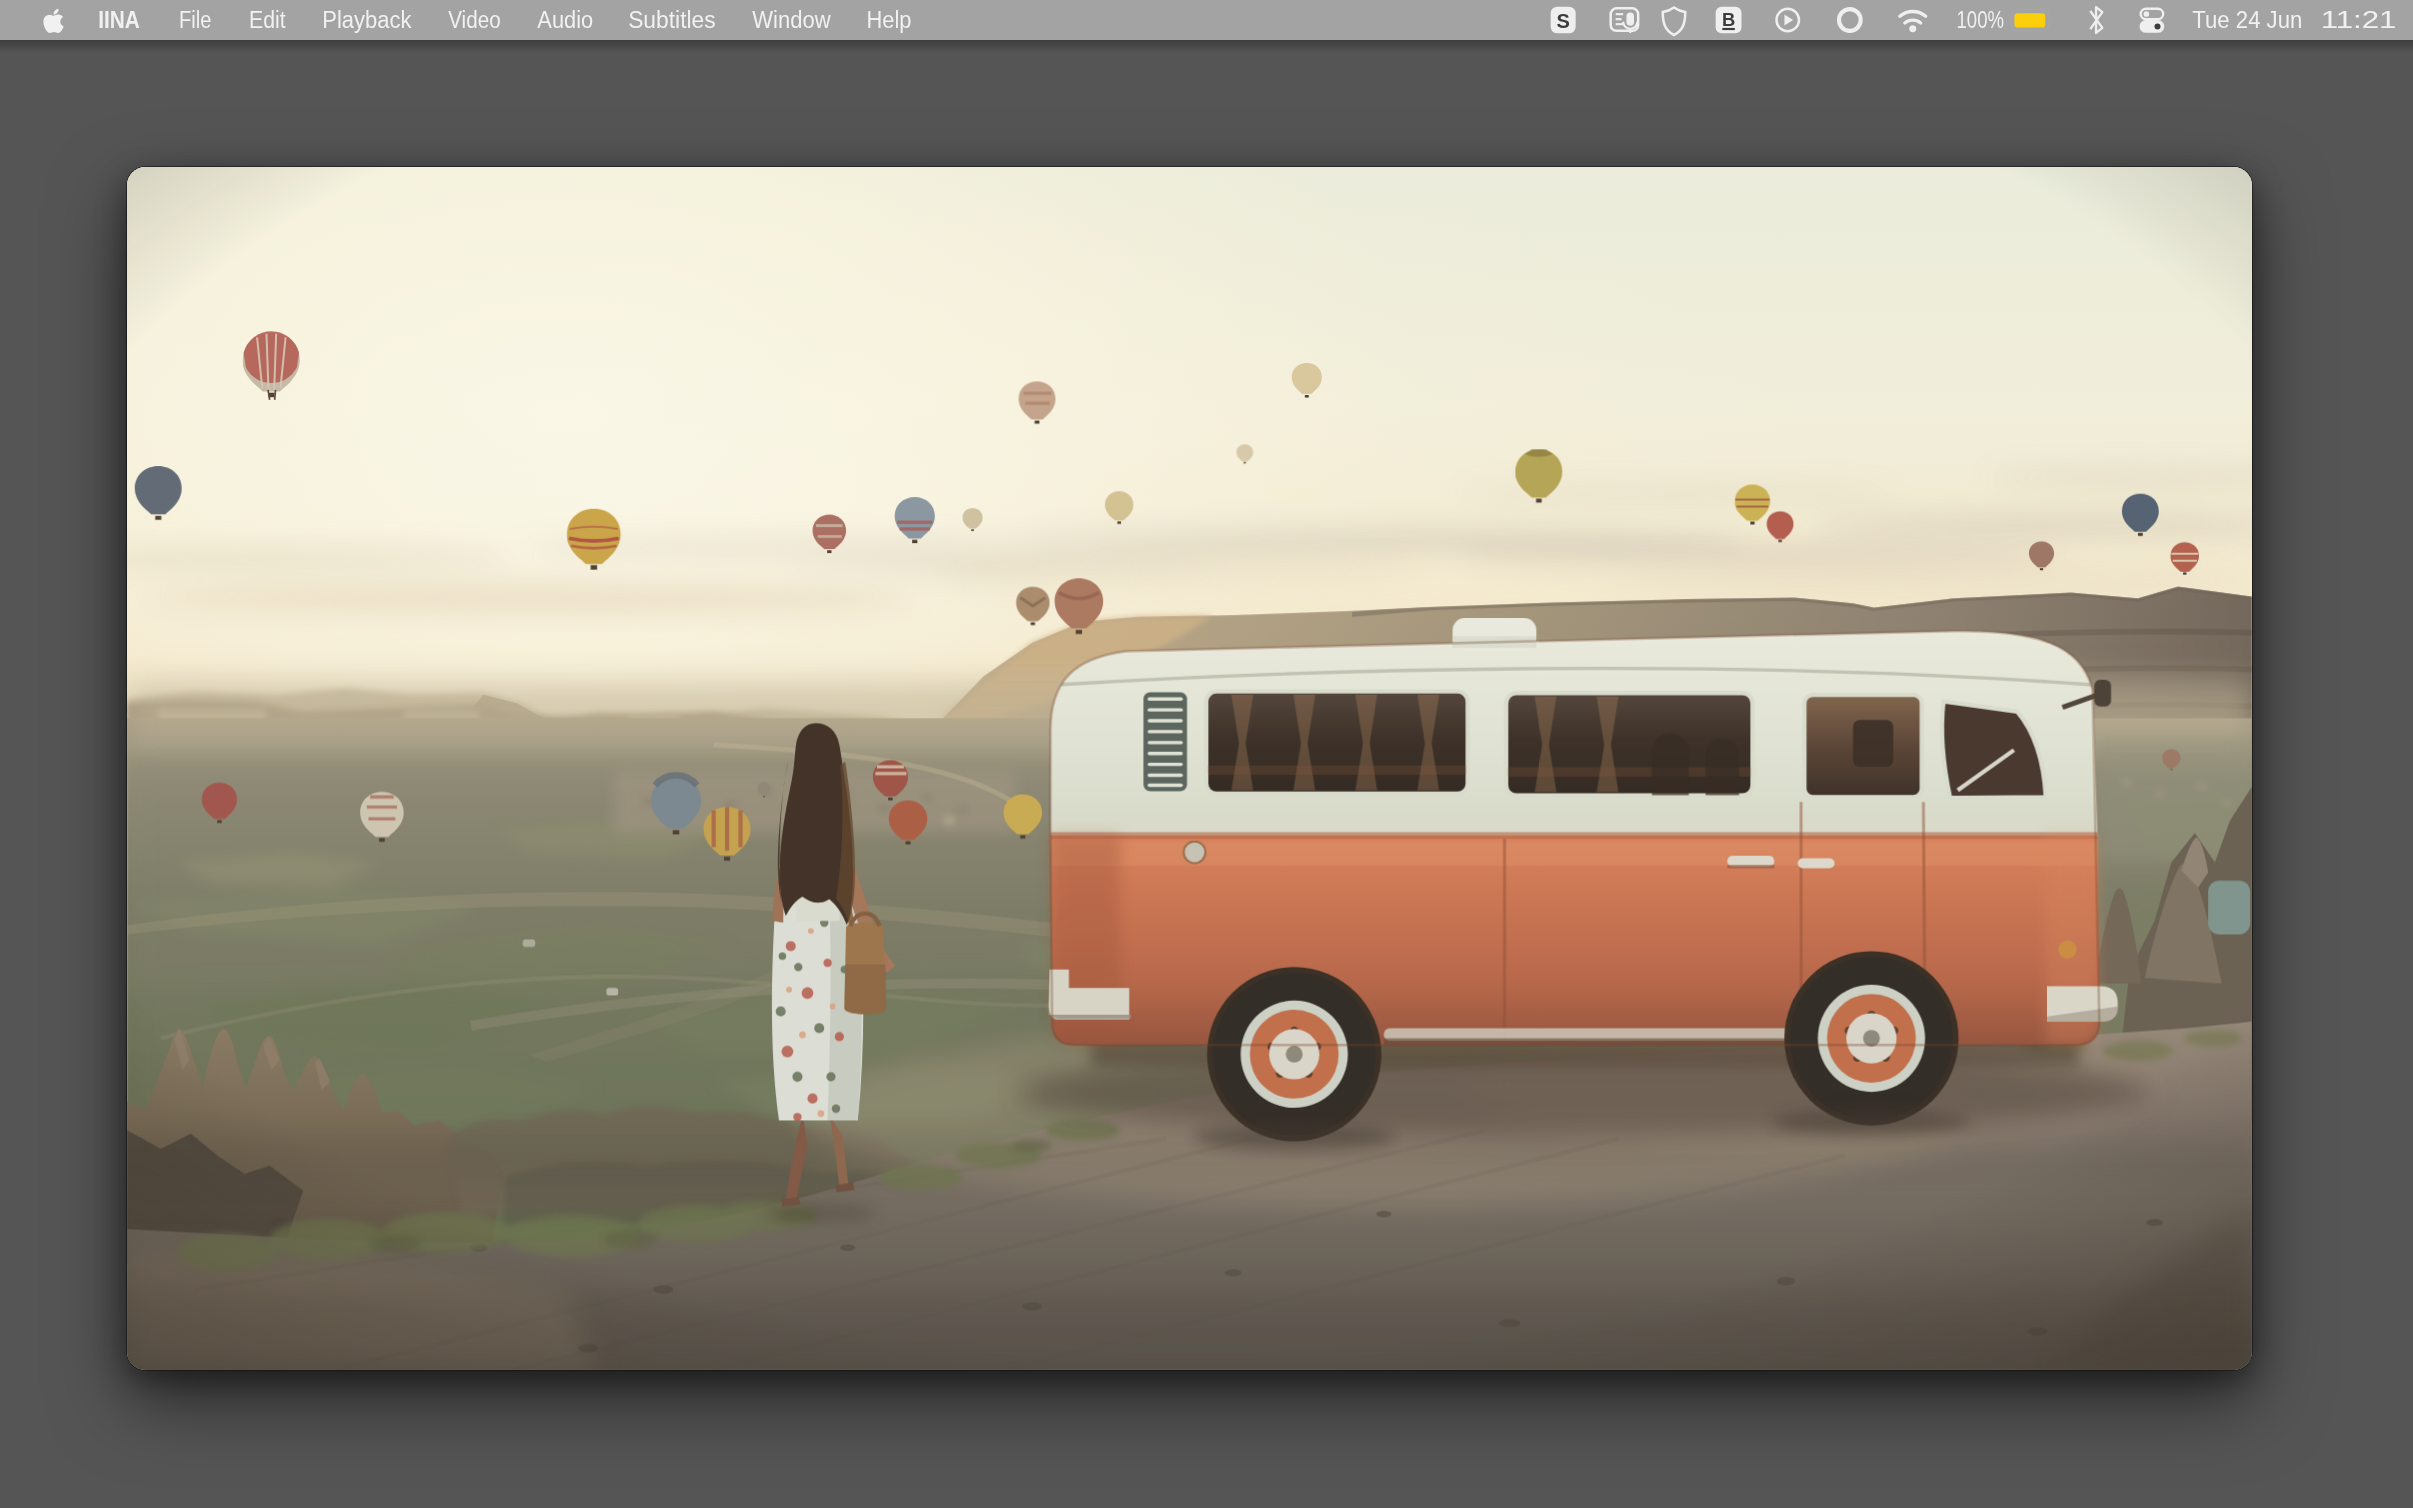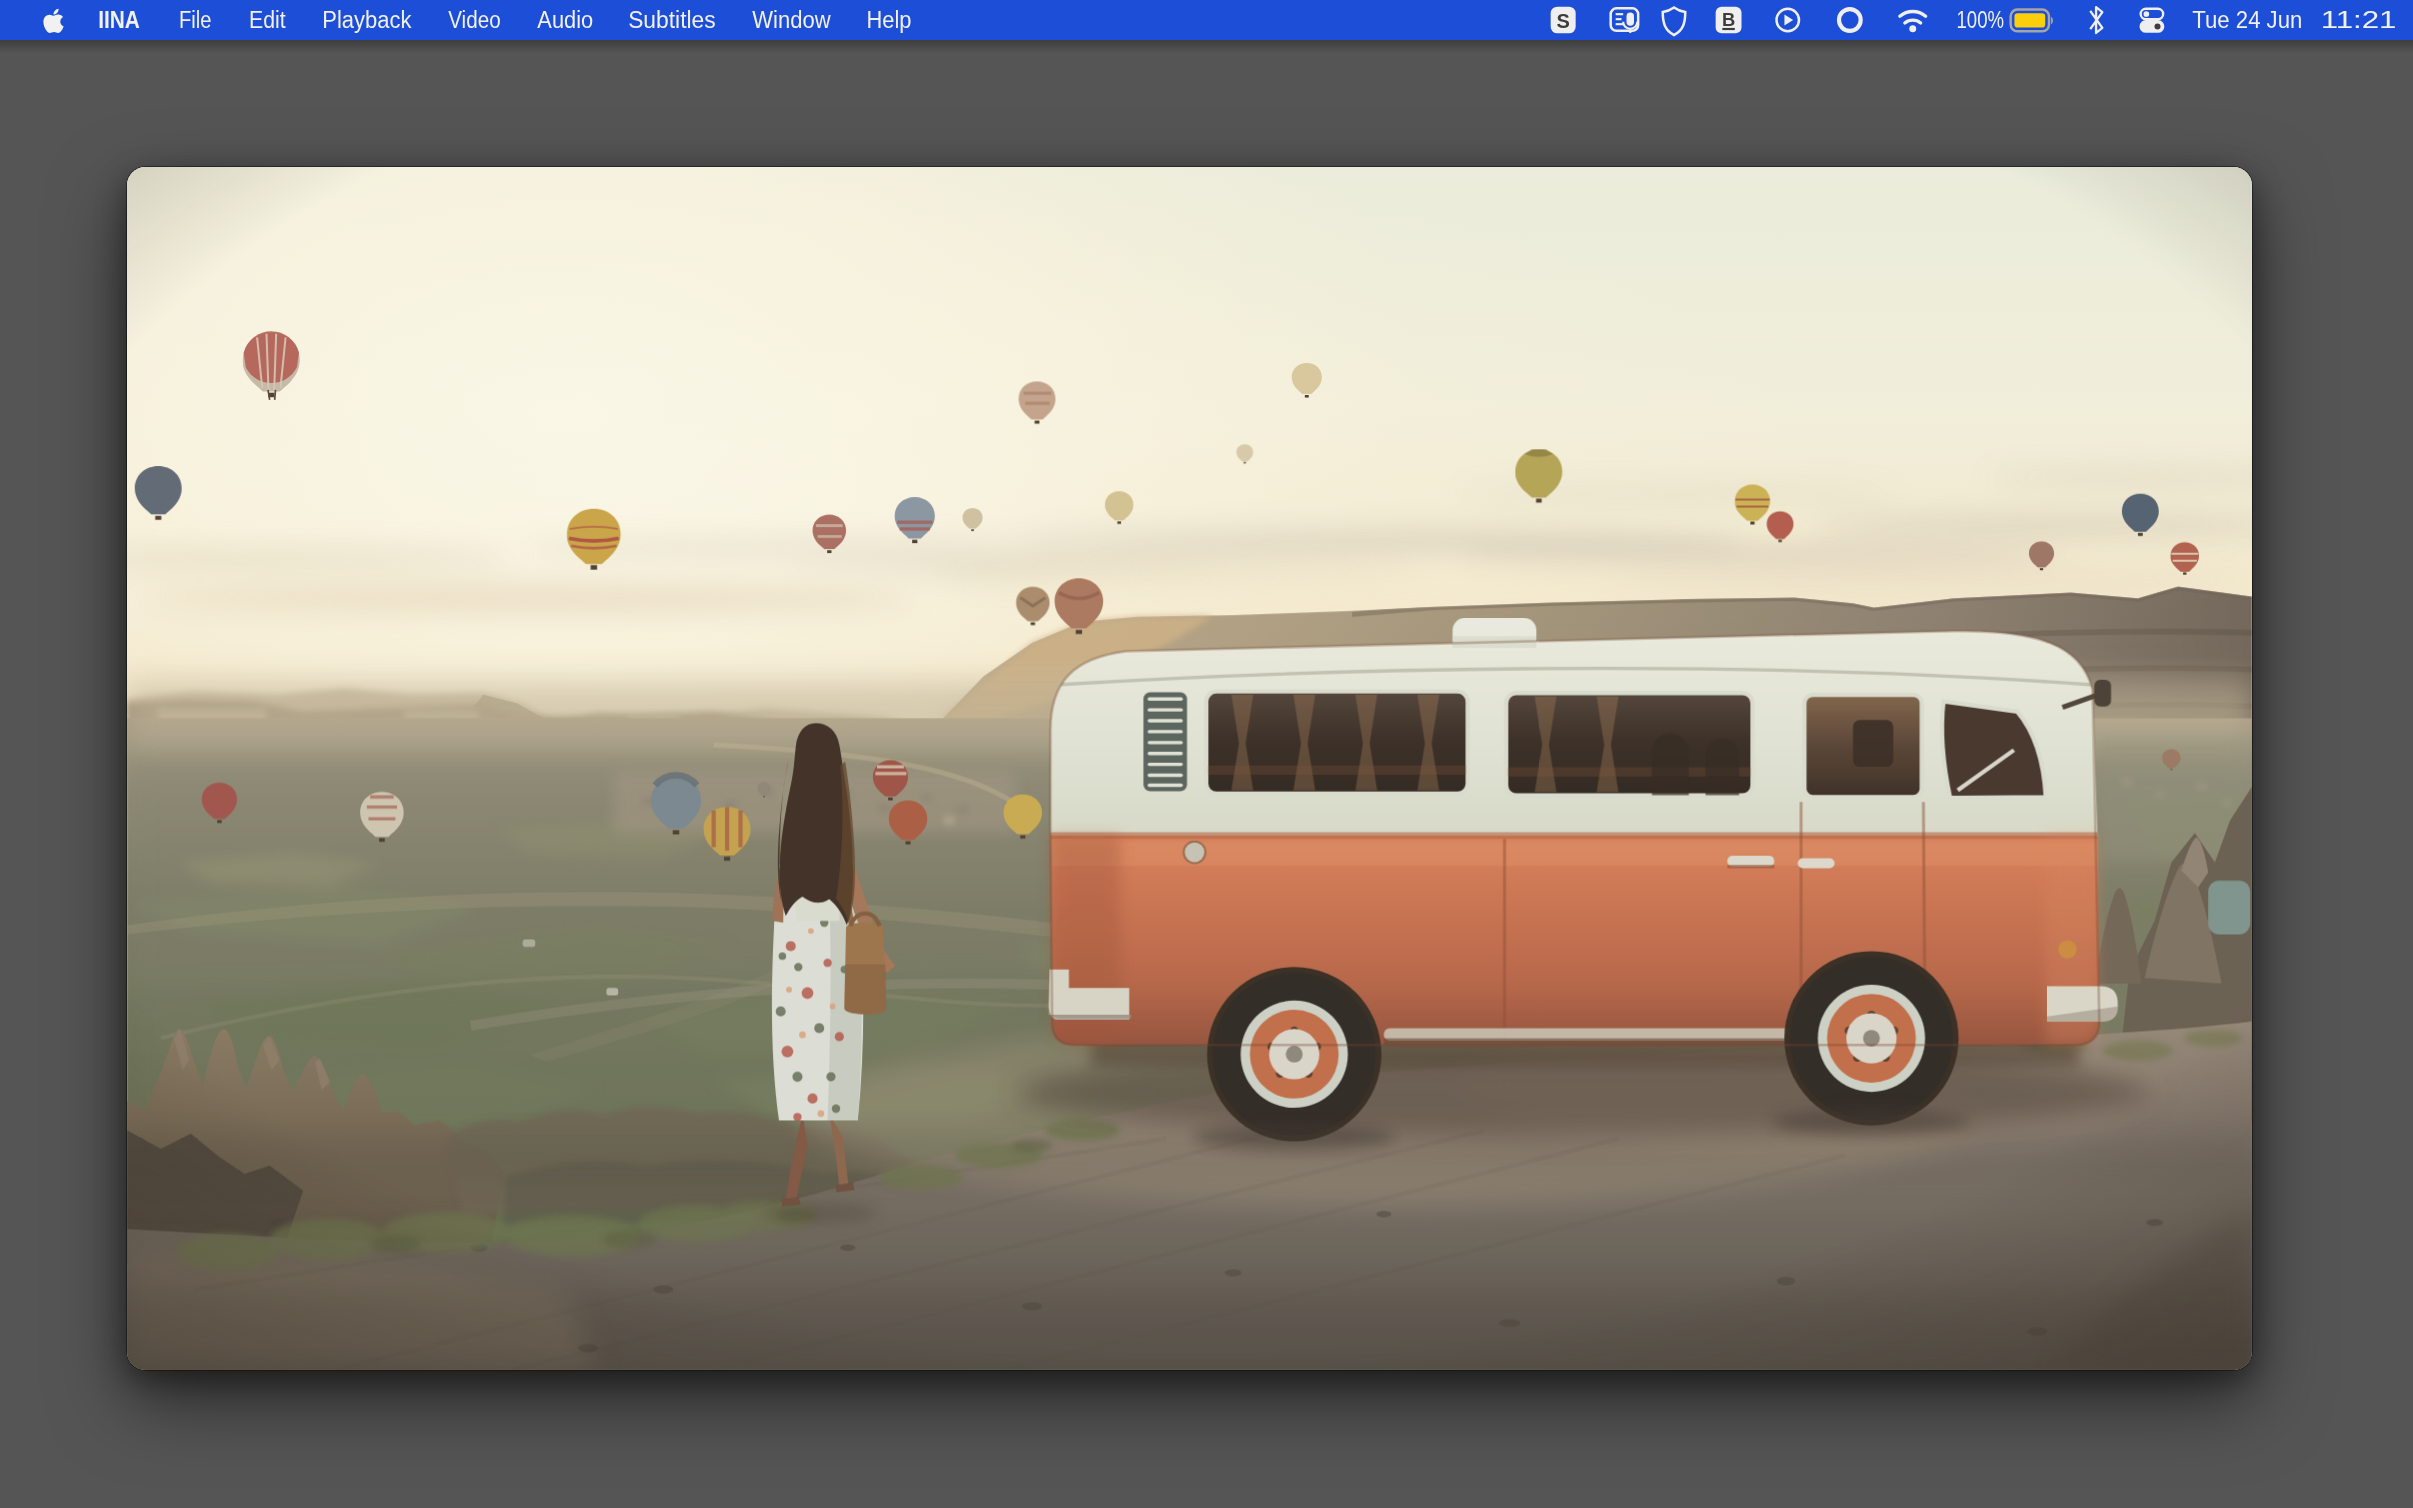--- a/index.html
+++ b/index.html
@@ -1,16 +1,16 @@
 <!DOCTYPE html>
 <html style="font-size:13.4px"><head><meta charset="utf-8">
 <style>
 html,body{margin:0;padding:0;width:2413px;height:1508px;background:#555556;overflow:hidden;}
 body{font-family:"Liberation Sans",sans-serif;position:relative;}
-#bar{position:absolute;top:0;left:0;width:2413px;height:40px;background:#1d4ed8;z-index:5;}
+#bar{position:absolute;top:0;left:0;width:2413px;height:40px;background:#a3a3a3;z-index:5;}
 #barshadow{position:absolute;top:40px;left:0;width:2413px;height:13.4px;background:linear-gradient(rgba(0,0,0,.28),rgba(0,0,0,0));z-index:4;}
 #win{position:absolute;left:127px;top:167px;width:2125px;height:1203px;border-radius:18.4px;overflow:hidden;background:#efe9d2;box-shadow:0 0 0 0.8px rgba(10,10,10,.65),0 30px 75px rgba(0,0,0,.52),0 10px 30px rgba(0,0,0,.4);z-index:2;}
 #win svg{display:block;}
 </style></head>
 <body>
 <div id="win">
 <svg width="2125" height="1203" viewBox="0 0 2536 1436">
 <defs>
 <linearGradient id="sky" x1="0" y1="0" x2="0" y2="1">
 <stop offset="0" stop-color="#ebeedd"></stop>

